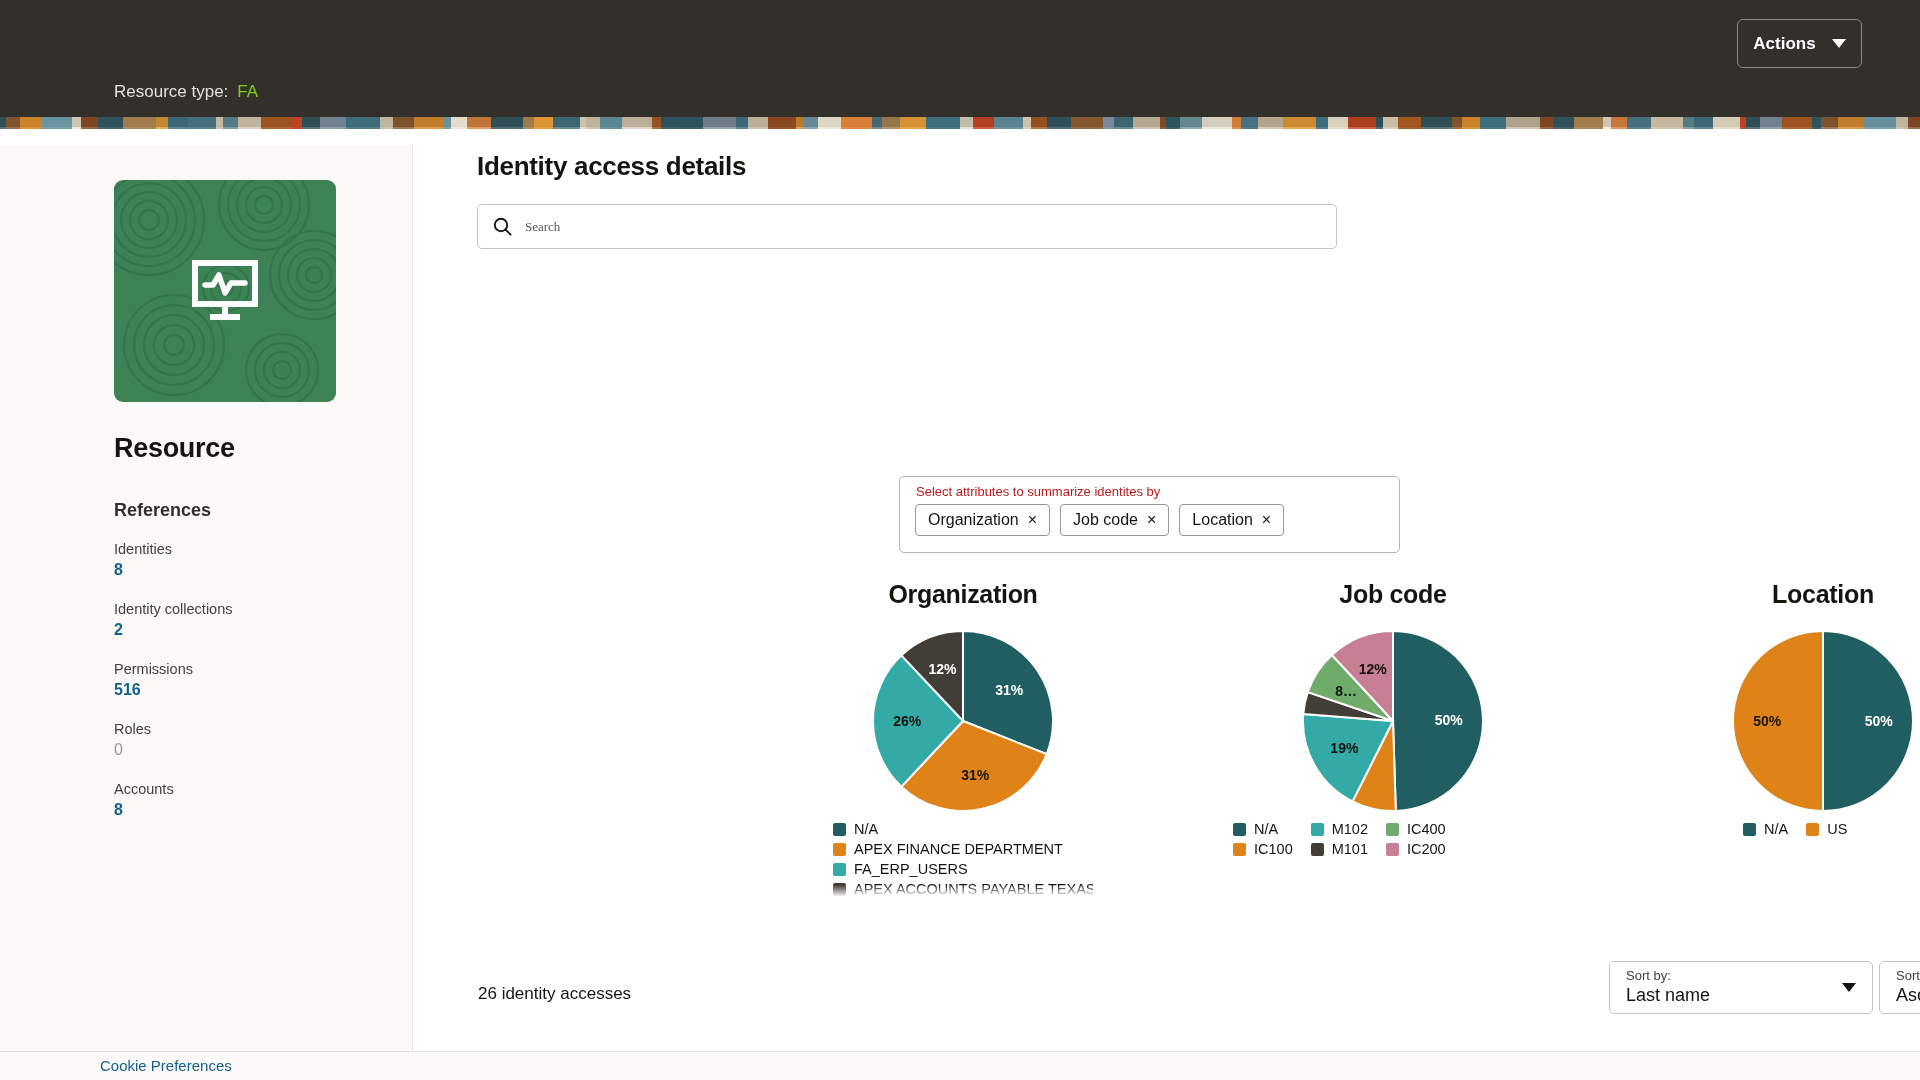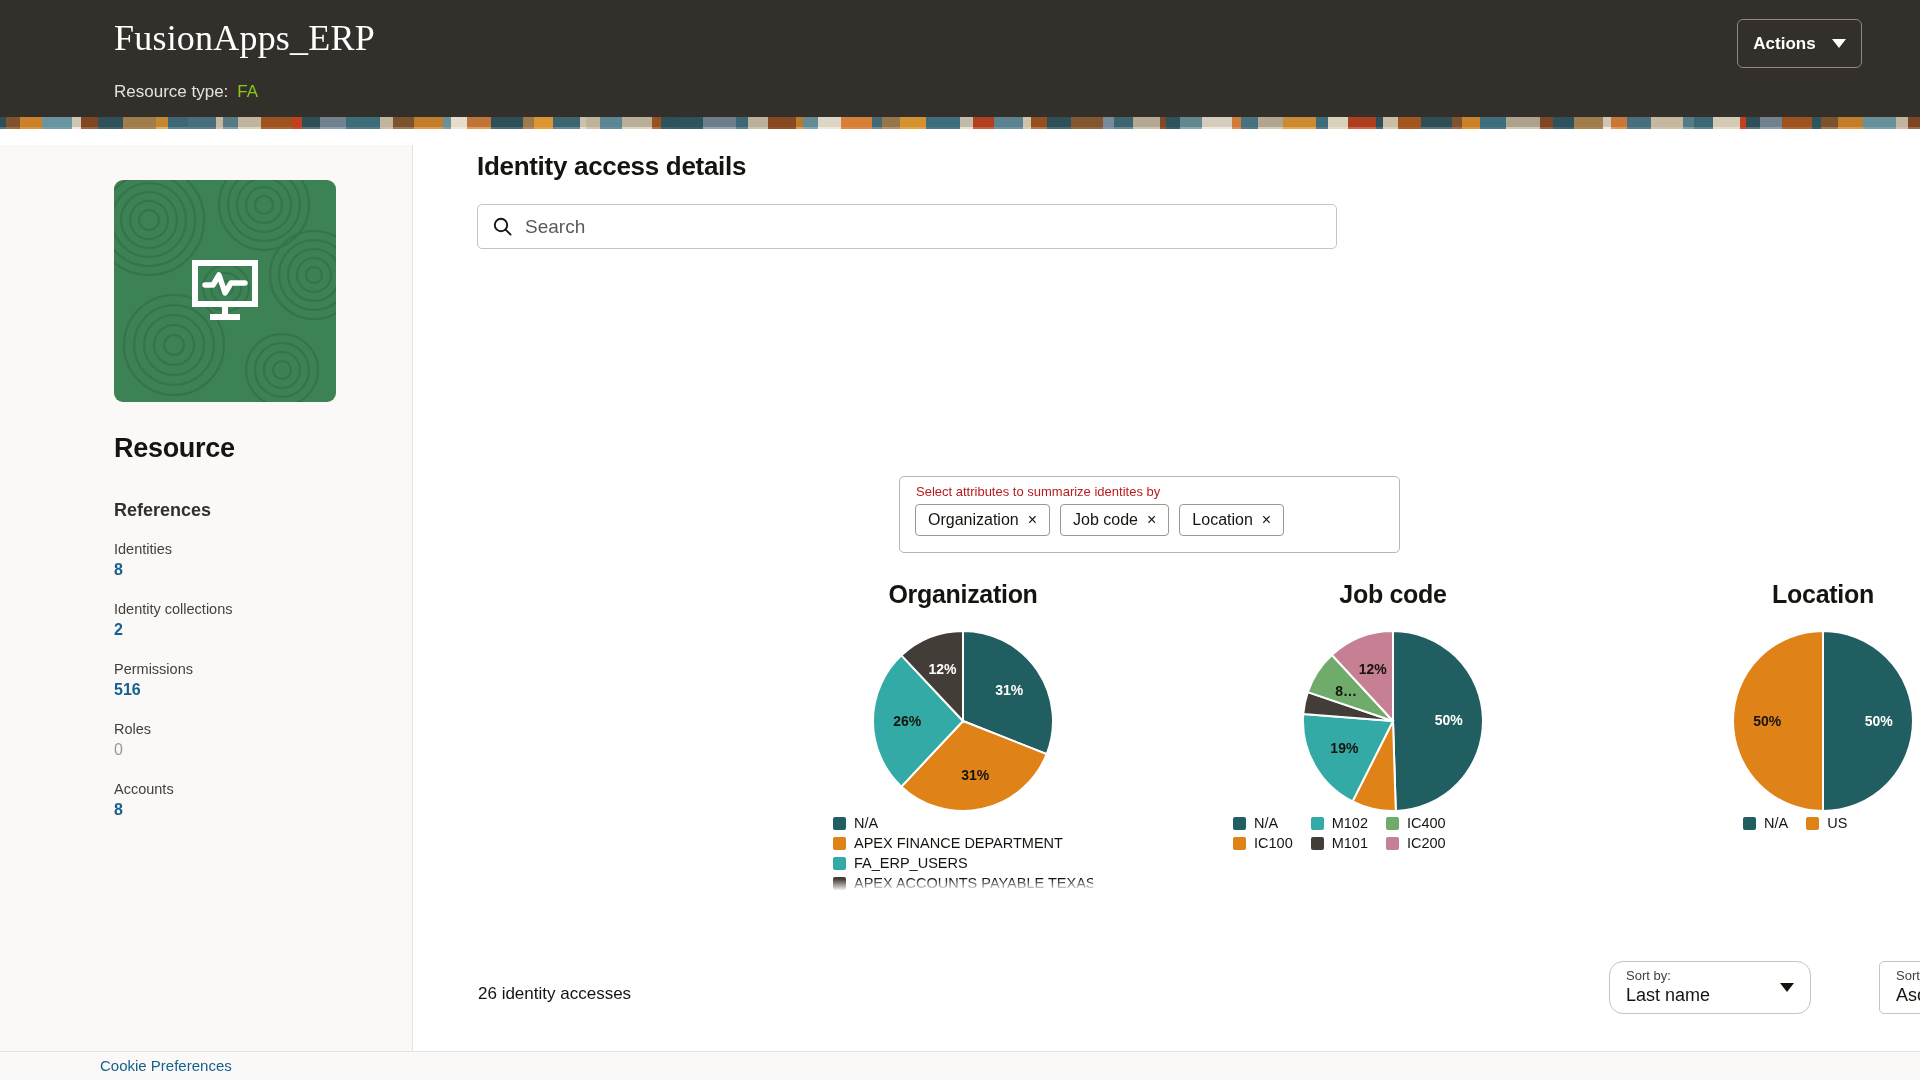--- a/index.html
+++ b/index.html
@@ -84,21 +84,21 @@
     font-size: 26px; font-weight: bold; color: #16140f; letter-spacing: -.3px;
   }
   .search-box {
     position: absolute; left: 64px; top: 75px; width: 860px; height: 45px;
     border: 1px solid #c7c4bf; border-radius: 5px; background: #fff;
     display: flex; align-items: center;
   }
   .search-icon { margin-left: 15px; margin-right: 13px; flex: 0 0 auto; }
   .search-input {
     border: none; outline: none; background: transparent;
-    font-family: Liberation Sans, sans-serif; font-size: 19px; color: #0c4a6e;
+    font-family: Liberation Serif, serif; font-size: 13px; color: #0c4a6e;
     width: 770px; height: 40px;
   }
   .search-input::placeholder { color: #5d5955; }
 
   .attr-box {
     position: absolute; left: 486px; top: 347px;
     width: 501px; height: 77px;
     border: 1px solid #b9b6b1; border-radius: 5px; background: #fff;
   }
   .attr-legend {
@@ -115,21 +115,21 @@
 
   
   .charts { position: absolute; left: 0; top: 450px; width: 1507px; height: 350px; }
   .chart { position: absolute; top: 0; }
   .chart-title {
     text-align: center; font-size: 25px; font-weight: bold; color: #16140f;
     letter-spacing: -.3px; line-height: 30px;
   }
   .pie-wrap { position: relative; margin: 22px auto 0 auto; }
   .legend {
-    margin: 4px auto 0 auto; position: relative;
+    margin: 10px auto 0 auto; position: relative;
   }
   .legend-row { display: flex; }
   .legend-item { display: flex; align-items: center; gap: 8px; margin-bottom: 4px; }
   .swatch { width: 13px; height: 13px; border-radius: 2px; flex: 0 0 auto; }
   .legend-label { font-size: 14.5px; color: #16140f; white-space: nowrap; }
   .legend-fade {
     position: absolute; left: 0; bottom: 0; width: 100%; height: 14px;
     background: linear-gradient(to bottom, rgba(255,255,255,0), #fff 85%);
     pointer-events: none;
   }
@@ -163,21 +163,20 @@
     position: absolute; left: 100px; top: 5px;
     font-size: 15px; color: #16608f; text-decoration: none; cursor: pointer;
   }
 </style>
 </head>
 <body>
 
 <div id="app">
 
   <div class="header">
-    <div class="header-title">FusionApps_ERP</div>
     <div class="header-sub">
       <span>Resource type:</span><span class="val">FA</span>
     </div>
     <div class="actions-btn">
       <span>Actions</span>
       <span class="caret-down"></span>
     </div>
   </div>
 
   <div class="band" id="band">
@@ -505,21 +504,21 @@
                     <span class="legend-label">US</span>
                   </div>
                 </div>
               </div>
             </div>
         </div>
       </div>
 
       <div class="result-count">26 identity accesses</div>
 
-      <div class="sort-ctl" style="left:1196px;width:202px;border-radius:14px;">
+      <div class="sort-ctl" style="left:1196px;width:264px;">
         <span class="lbl">Sort by:</span>
         <span class="val">Last name</span>
         <span class="caret"></span>
       </div>
 
       <div class="sort-ctl" style="left:1466px;width:252px;">
         <span class="lbl">Sort direction:</span>
         <span class="val">Ascending</span>
 
       </div>

